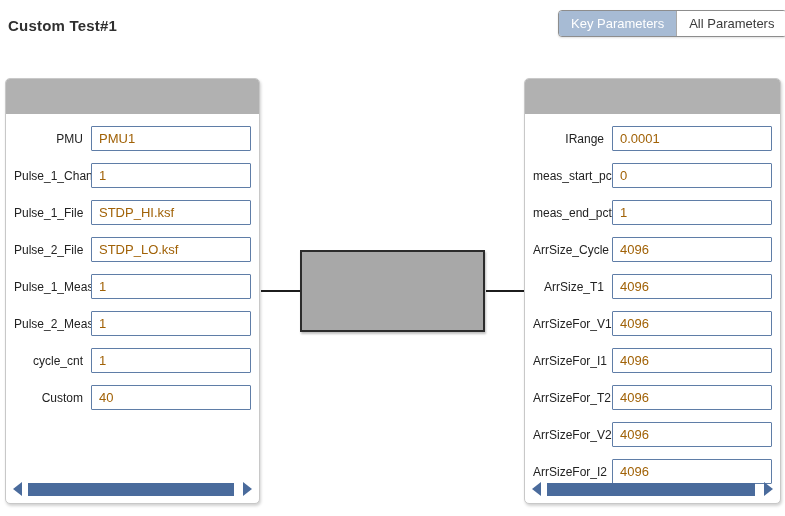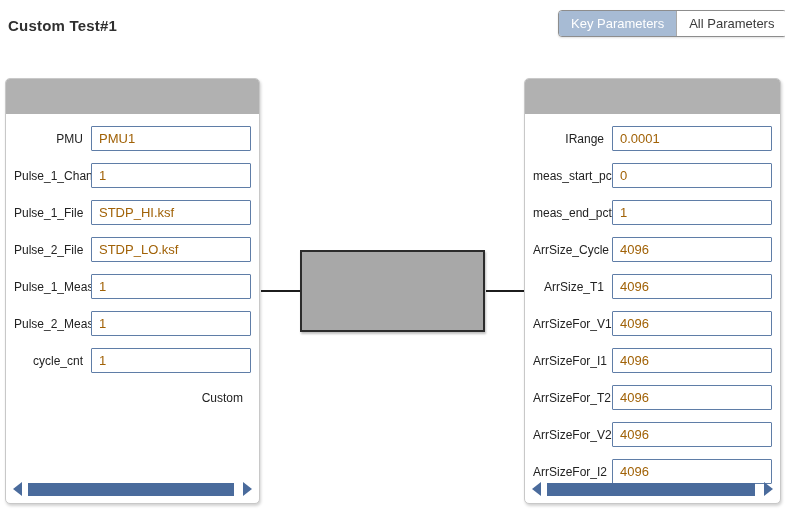--- a/index.html
+++ b/index.html
@@ -129,20 +129,21 @@
       <div class="field-row">
     <label class="field-label">Pulse_2_Meas</label>
     <input class="field-input" type="text" value="1" style="">
   </div>
       <div class="field-row">
     <label class="field-label">cycle_cnt</label>
     <input class="field-input" type="text" value="1" style="">
   </div>
       <div class="field-row">
     <label class="field-label">Custom</label>
+    <input class="field-input" type="text" value="40" style="">
   </div>
     </div>
   <div class="hscrollbar">
     <div class="scroll-arrow left"></div>
     <div class="scroll-track">
       <div class="scroll-thumb"></div>
     </div>
     <div class="scroll-arrow right"></div>
   </div>
 </div>

